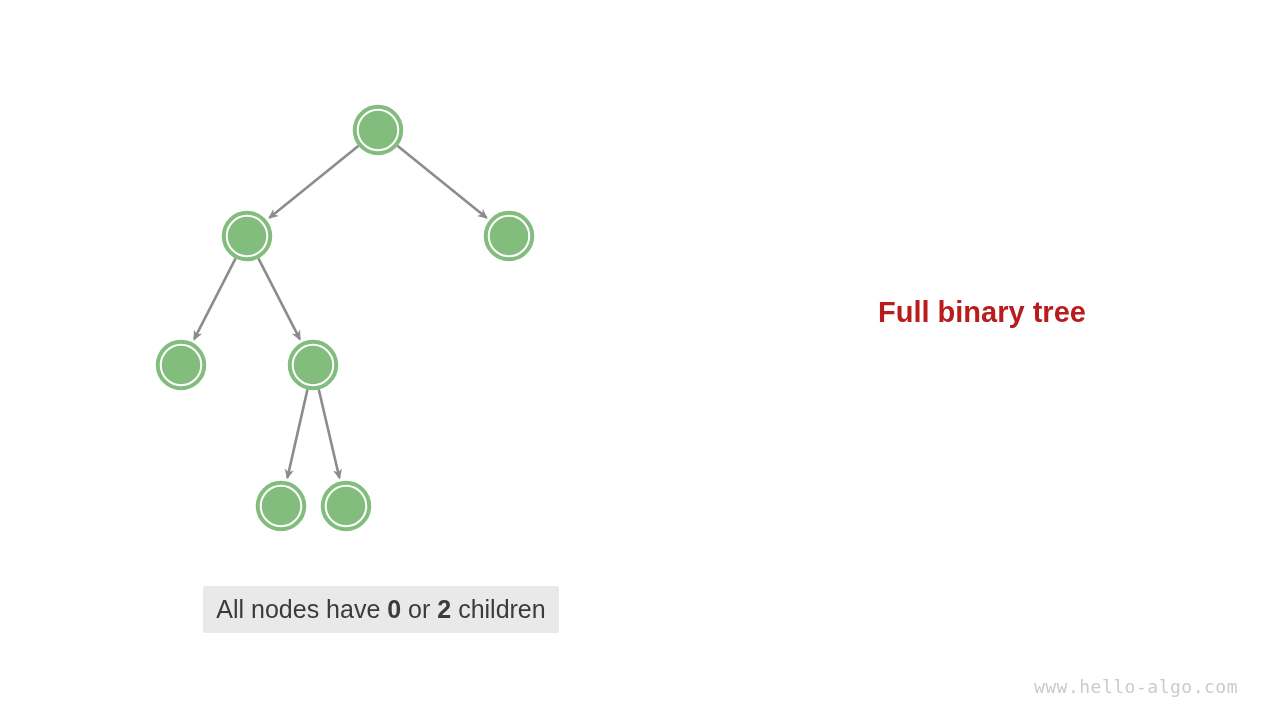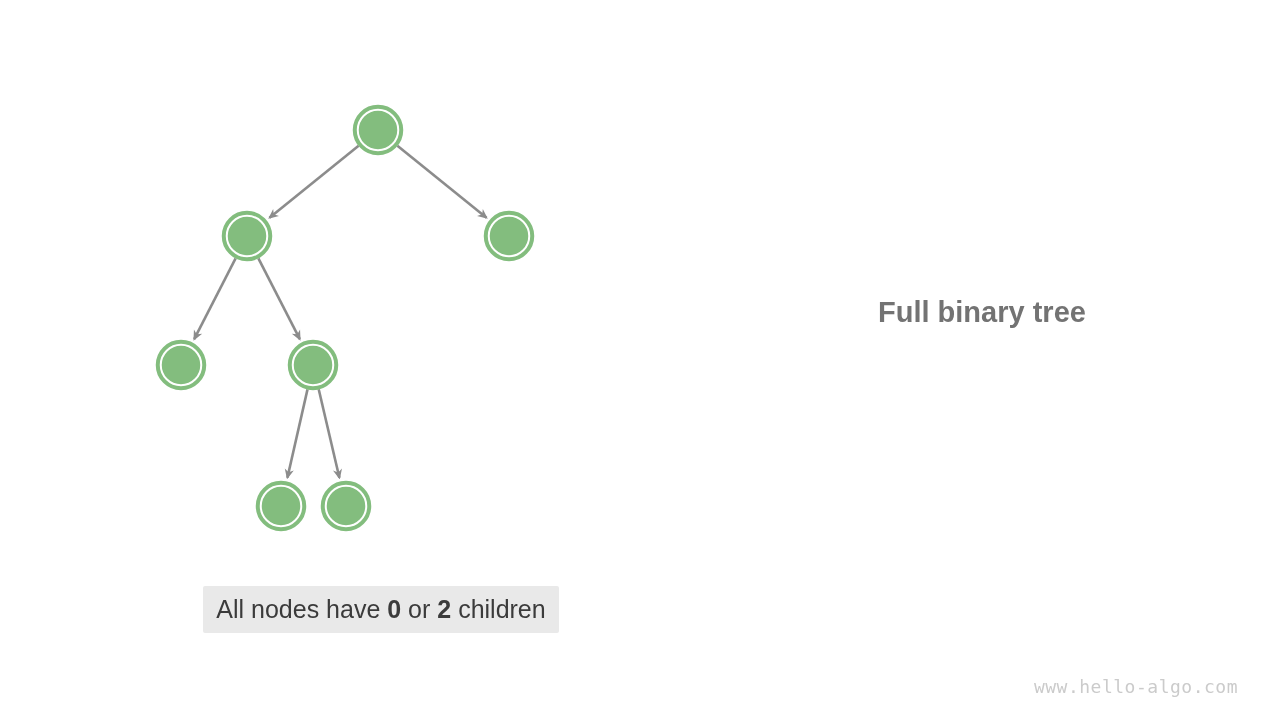--- a/index.html
+++ b/index.html
@@ -86,21 +86,21 @@
       <g>
         <circle cx="281" cy="506" r="24" fill="#83bd7e" stroke="#83bd7e" stroke-width="2.5"></circle>
         <circle cx="281" cy="506" r="20.25" fill="none" stroke="#ffffff" stroke-width="2"></circle>
       </g>
       <g>
         <circle cx="346" cy="506" r="24" fill="#83bd7e" stroke="#83bd7e" stroke-width="2.5"></circle>
         <circle cx="346" cy="506" r="20.25" fill="none" stroke="#ffffff" stroke-width="2"></circle>
       </g>
     </svg>
 
-  <div class="title" style="color: #737373;">Full binary tree</div>
+  <div class="title" style="color: #b91c1c;">Full binary tree</div>
 
   <div class="caption" style="background: rgb(233, 233, 233); color: rgb(59, 59, 59);">
     <span class="caption-line"><span>All nodes have </span><b>0</b><span> or </span><b>2</b><span> children</span></span>
   </div>
 
   <div class="watermark" style="color: rgb(203, 203, 203);">www.hello-algo.com</div>
 
 </div>
 
 </body></html>

